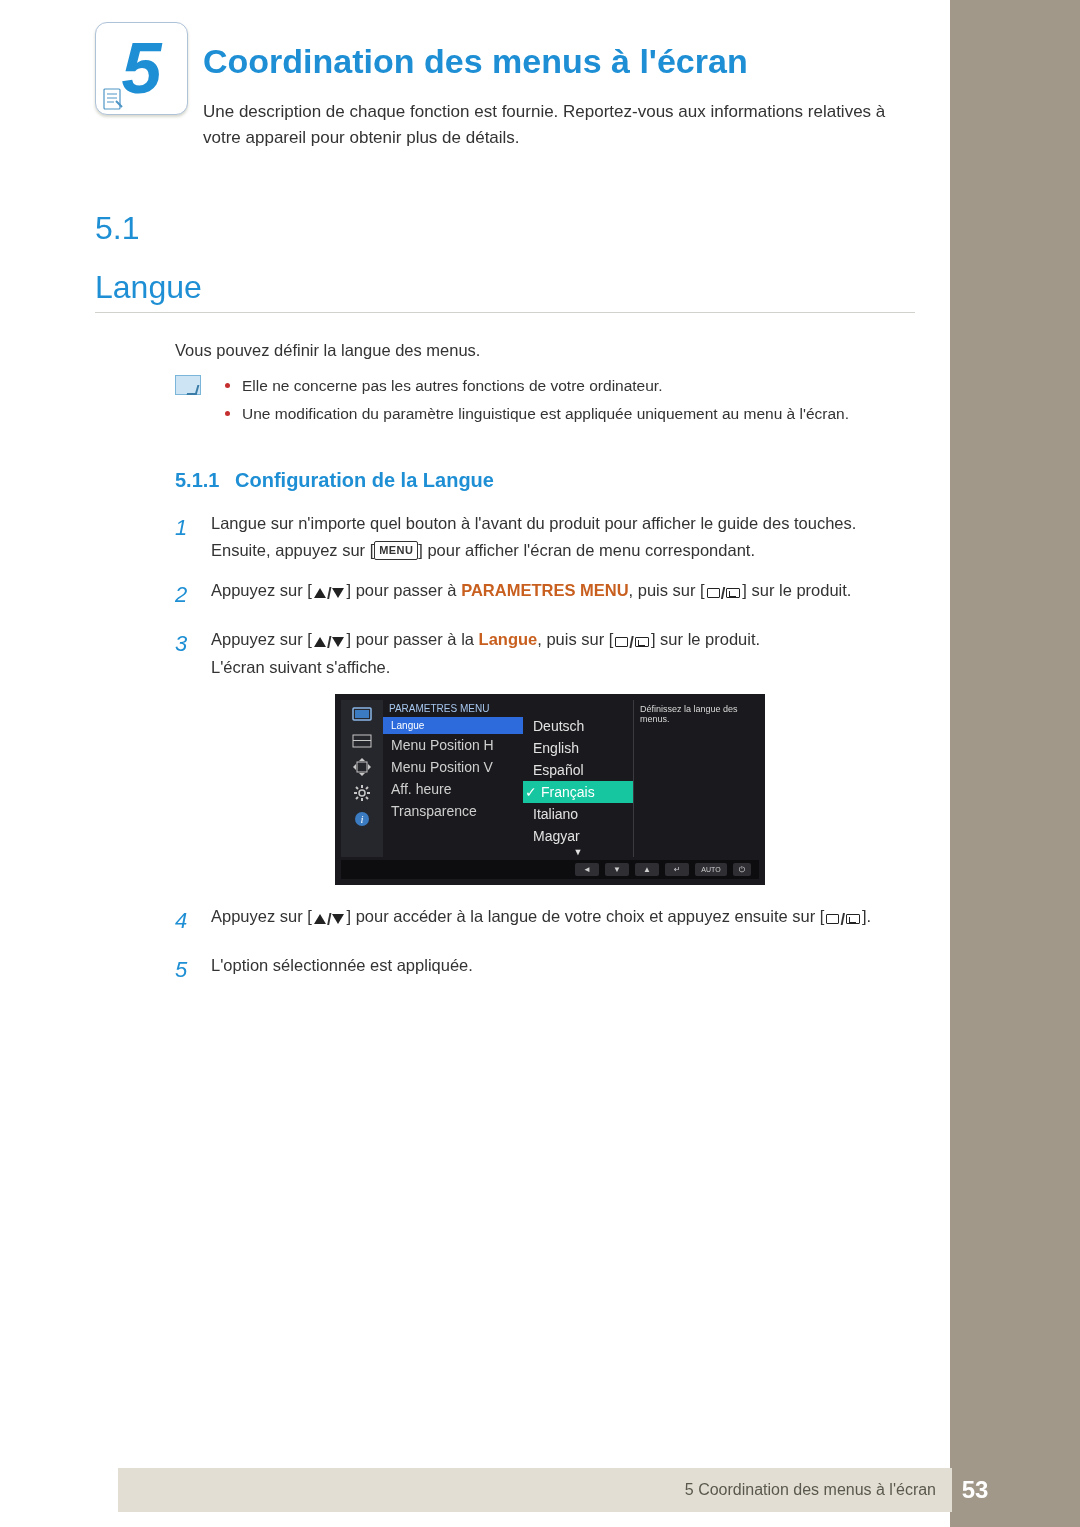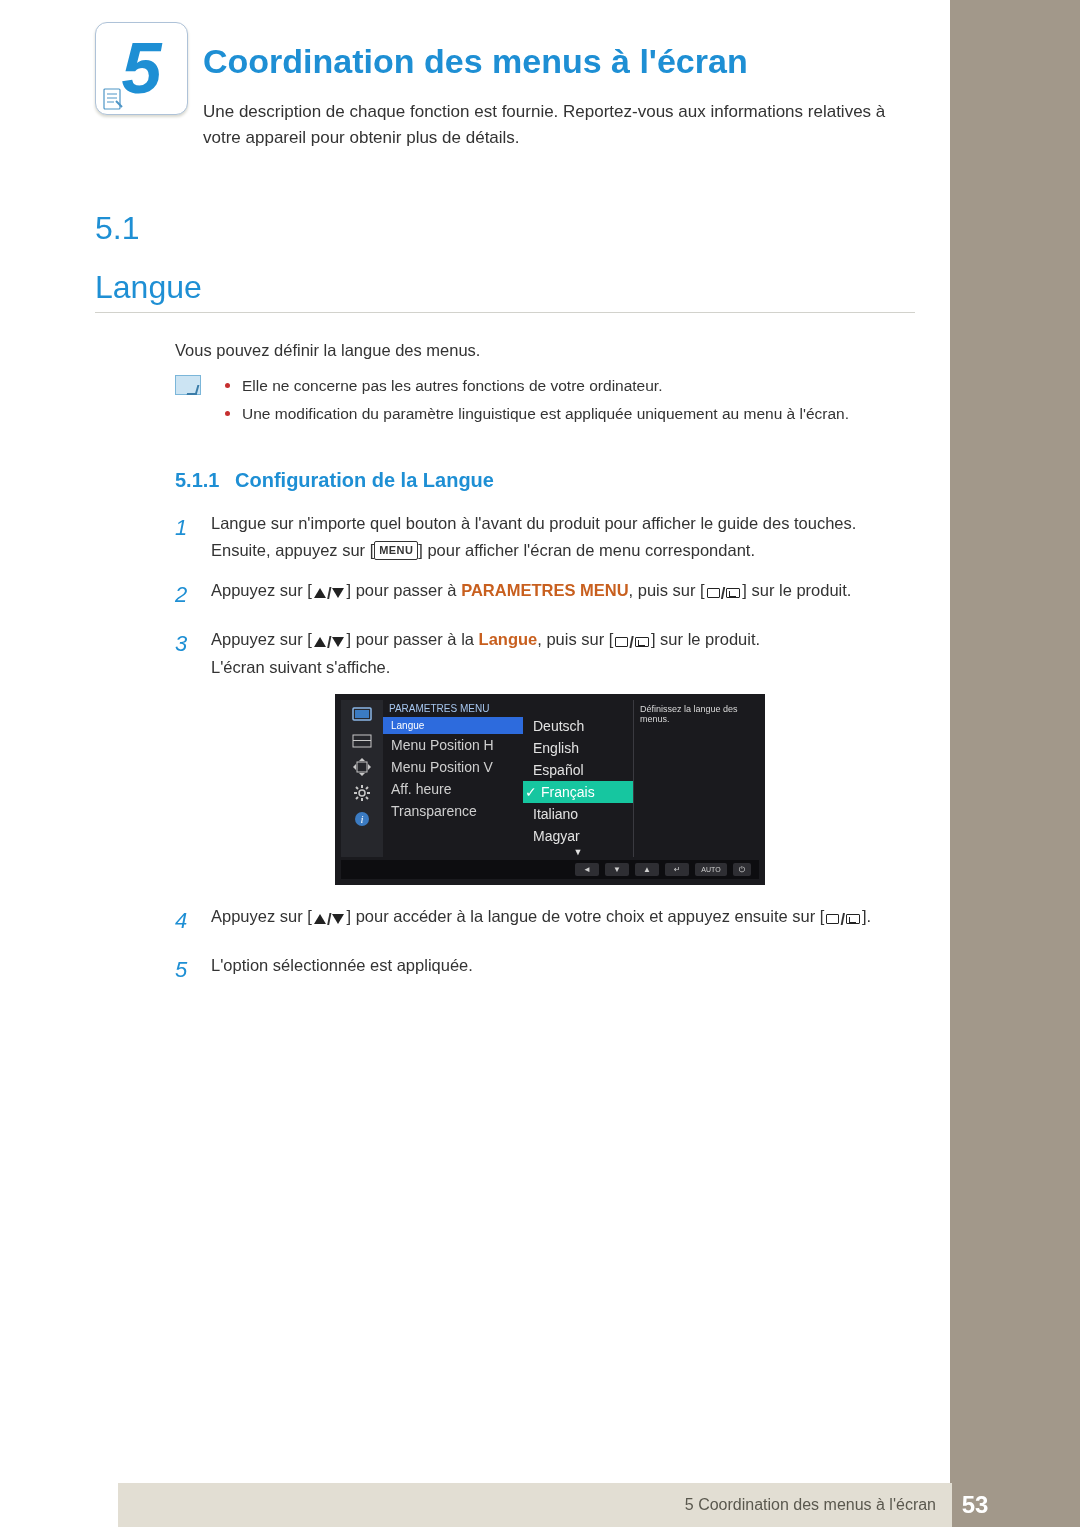--- a/index.html
+++ b/index.html
@@ -57,21 +57,21 @@
   .osd-r.sel span { margin-left:8px; }
   .osd-tip { width:118px; font-size:9px; color:#d8d8d8; padding:4px 6px; border-left:1px solid #3a3a40; }
   .osd-arrow { text-align:center; color:#e2e2e2; font-size:9px; }
   .osd-bar { background:#0d0d10; display:flex; justify-content:flex-end; gap:6px; padding:3px 8px; margin-top:3px; }
   .osd-btn { width:24px; height:13px; background:#2e2e33; border-radius:2px; color:#d0d0d0; font-size:8px;
              display:flex; align-items:center; justify-content:center; }
   .osd-btn.wide { width:32px; font-size:7px; }
   .osd-btn.pwr { width:18px; }
 
   
-  .footer { position:absolute; left:0; bottom:0; width:1080px; height:44px; display:flex; }
+  .footer { position:absolute; left:0; bottom:15px; width:1080px; height:44px; display:flex; }
   .footer-left { width:118px; background:#fff; }
   .footer-mid { flex:1; background:#e2ded3; display:flex; align-items:center; justify-content:flex-end;
                 padding-right:16px; font-size:16px; color:#5a584e; }
   .footer-num { width:46px; background:#a2988a; color:#fff; font-size:24px; font-weight:bold;
                 display:flex; align-items:center; justify-content:center; }
   .footer-gap { width:82px; background:#a2988a; }
 
   
   .keys { display:inline-flex; align-items:center; gap:1px; transform:translateY(2px); margin:0 2px; }
   .tri-up { width:0; height:0; border-left:6px solid transparent; border-right:6px solid transparent;

